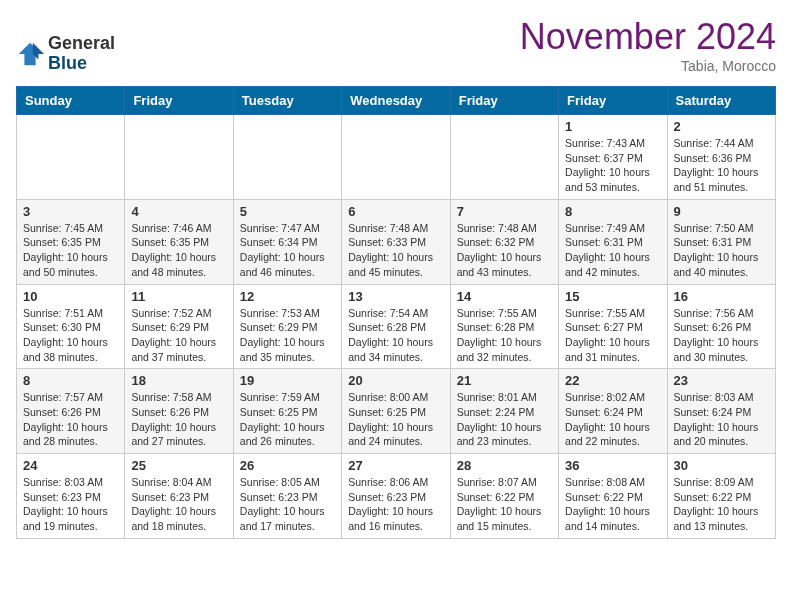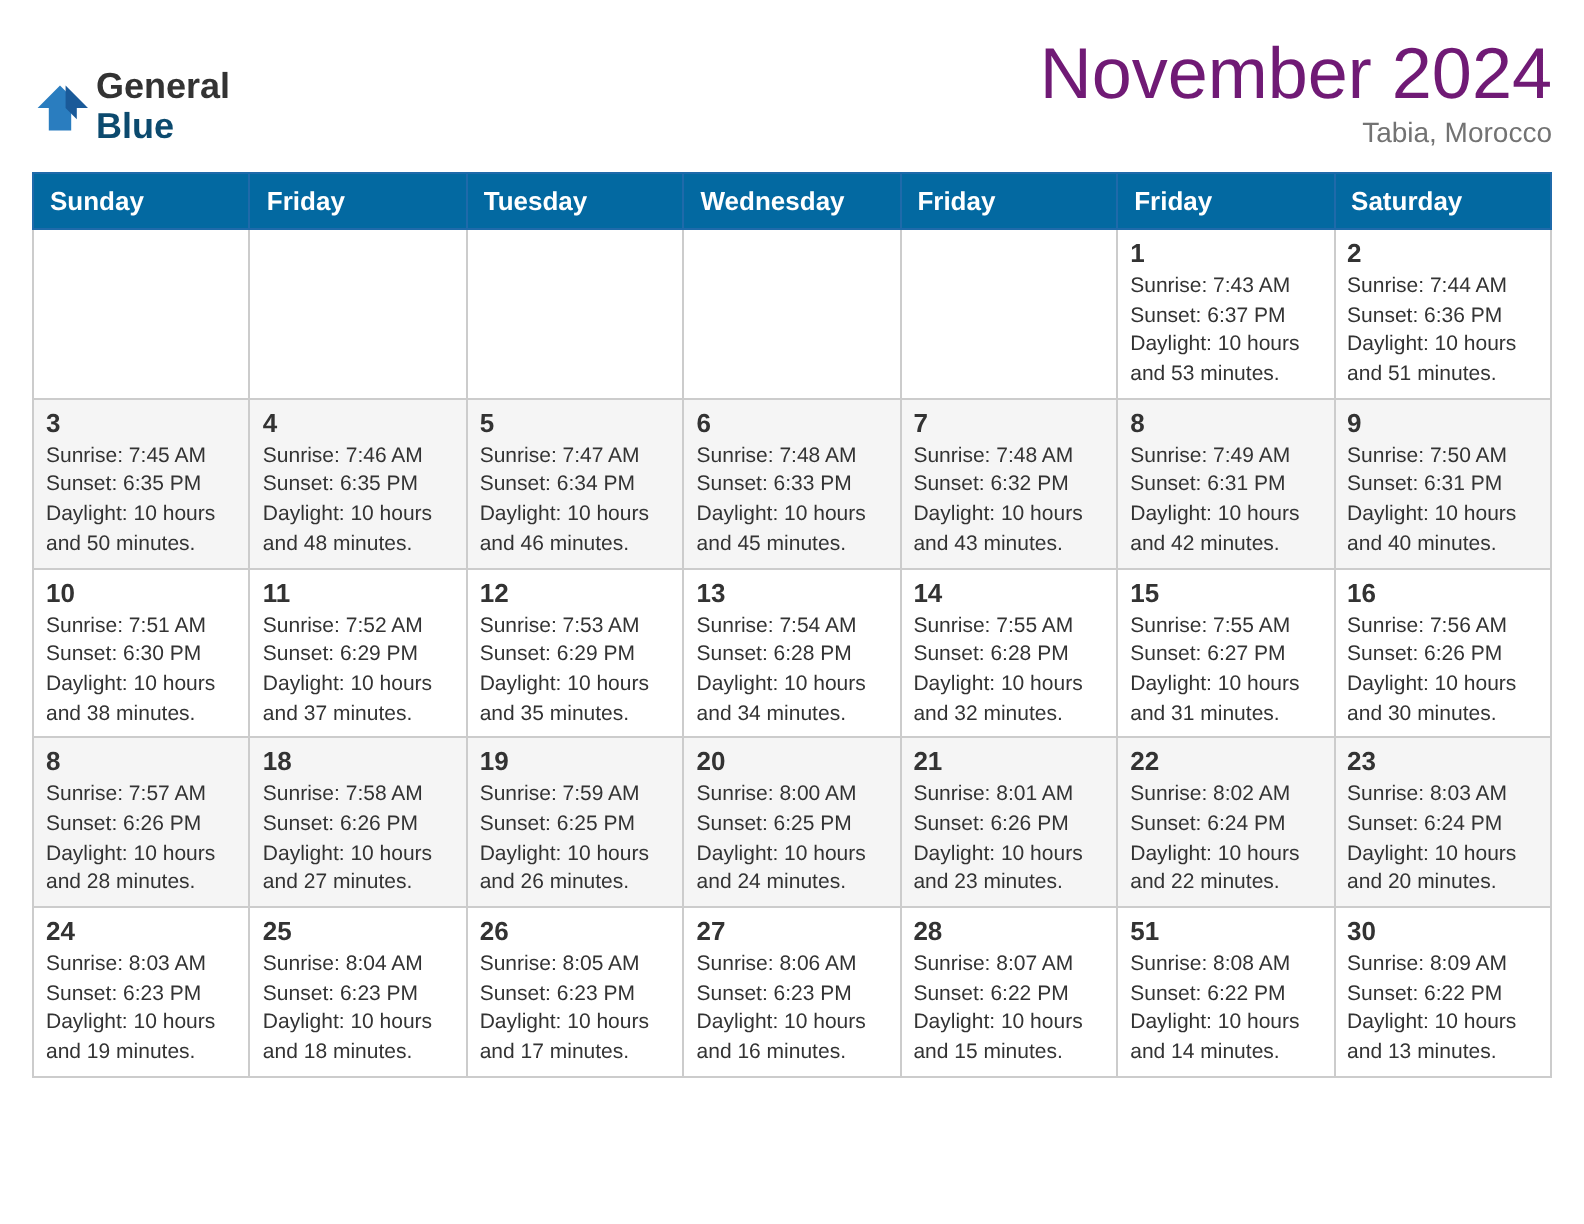--- a/index.html
+++ b/index.html
@@ -247,21 +247,21 @@
         </td>
         <td>
           <div class="day-number">20</div>
           <div class="day-info">Sunrise: 8:00 AM
 Sunset: 6:25 PM
 Daylight: 10 hours and 24 minutes.</div>
         </td>
         <td>
           <div class="day-number">21</div>
           <div class="day-info">Sunrise: 8:01 AM
-Sunset: 6:26 PM
+Sunset: 2:24 PM
 Daylight: 10 hours and 23 minutes.</div>
         </td>
         <td>
           <div class="day-number">22</div>
           <div class="day-info">Sunrise: 8:02 AM
 Sunset: 6:24 PM
 Daylight: 10 hours and 22 minutes.</div>
         </td>
         <td>
           <div class="day-number">23</div>
@@ -295,21 +295,21 @@
 Sunset: 6:23 PM
 Daylight: 10 hours and 16 minutes.</div>
         </td>
         <td>
           <div class="day-number">28</div>
           <div class="day-info">Sunrise: 8:07 AM
 Sunset: 6:22 PM
 Daylight: 10 hours and 15 minutes.</div>
         </td>
         <td>
-          <div class="day-number">51</div>
+          <div class="day-number">36</div>
           <div class="day-info">Sunrise: 8:08 AM
 Sunset: 6:22 PM
 Daylight: 10 hours and 14 minutes.</div>
         </td>
         <td>
           <div class="day-number">30</div>
           <div class="day-info">Sunrise: 8:09 AM
 Sunset: 6:22 PM
 Daylight: 10 hours and 13 minutes.</div>
         </td>

